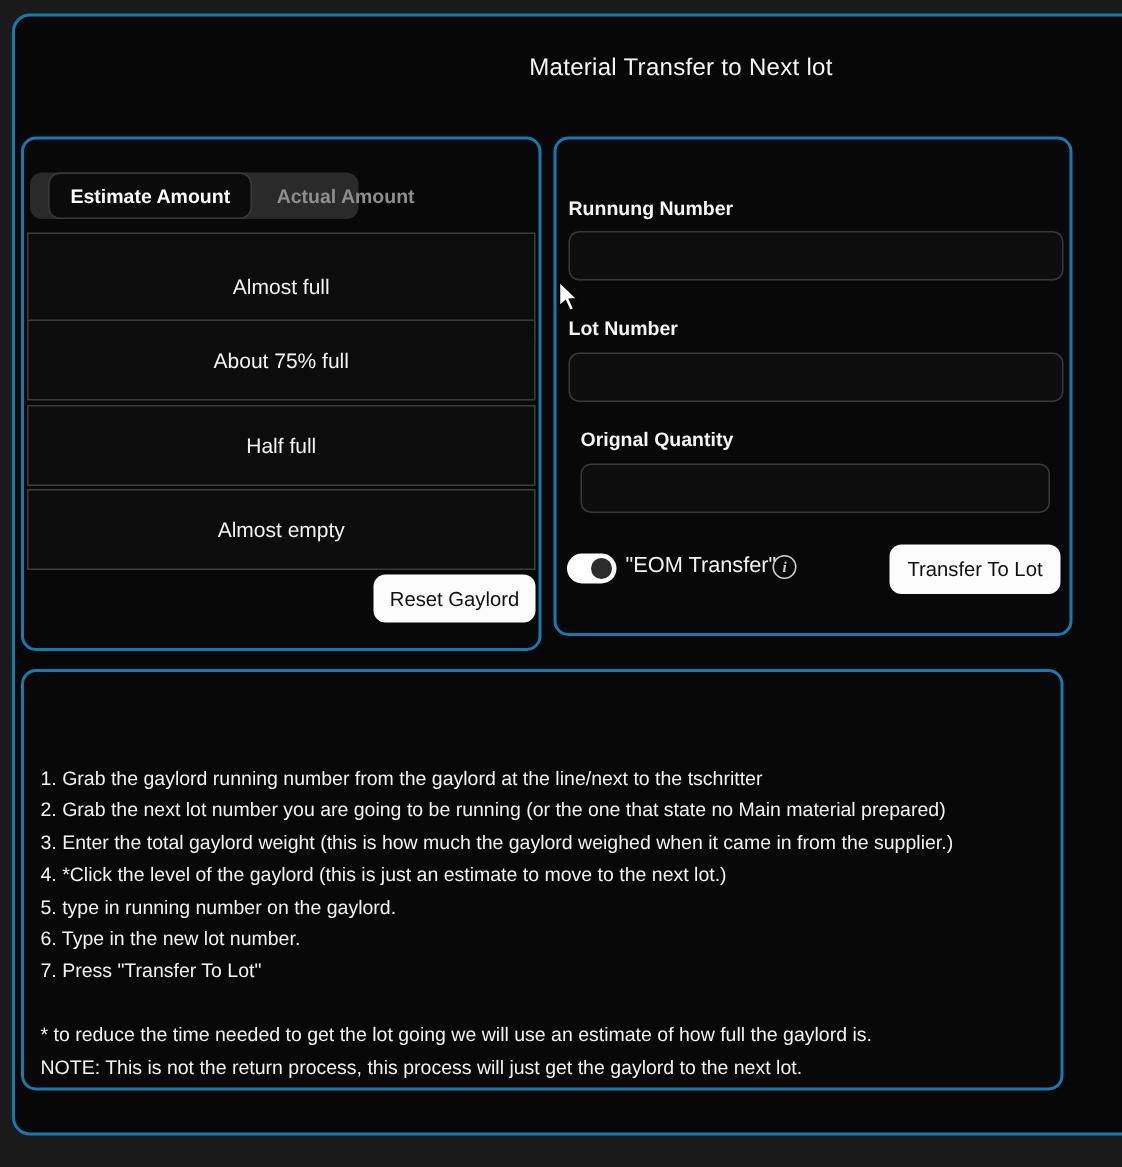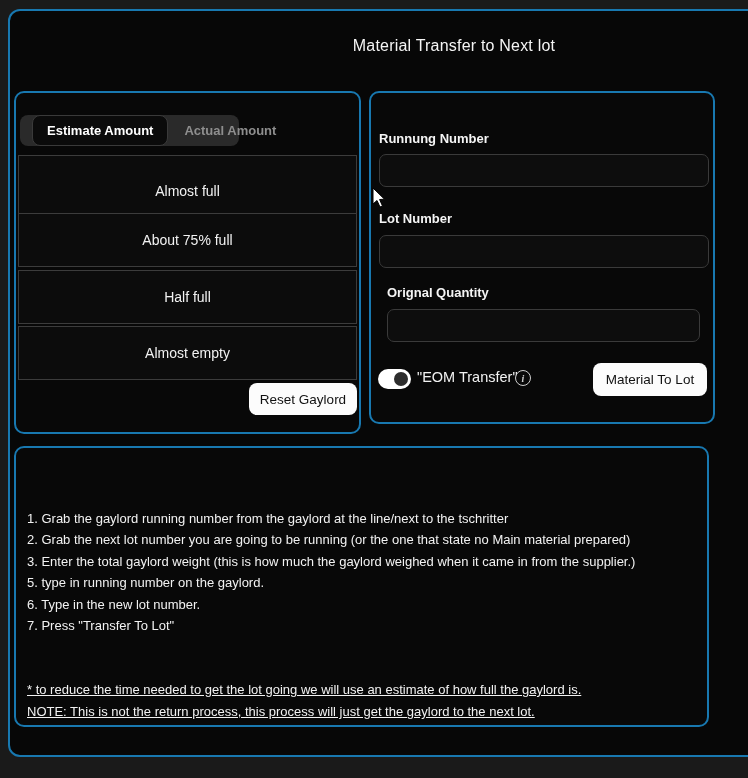--- a/index.html
+++ b/index.html
@@ -84,21 +84,21 @@
   }
   .transfer-button { position:absolute; left:222px; top:270px; width:114px; height:33px; }
 
   
   .instructions-heading {
     position:absolute; left:0; right:0; top:12px; text-align:center;
     font-size:14.5px; color:#f5f5f5;
   }
   .steps { position:absolute; left:11px; top:60px; right:8px; }
   .step { font-size:13px; line-height:21.4px; color:#f2f2f2; white-space:nowrap; }
-  .notes { position:absolute; left:11px; top:231px; right:8px;text-decoration:underline; }
+  .notes { position:absolute; left:11px; top:231px; right:8px; }
   .note { font-size:13px; line-height:22px; color:#f2f2f2; white-space:nowrap; }
 
   .mouse-cursor { position:absolute; left:372px; top:187px; width:15px; height:22px; z-index:50; }
 </style>
 </head>
 <body>
 
 <div class="outer-container">
 
   <div class="page-title">Material Transfer to Next lot</div>
@@ -126,28 +126,29 @@
 
     <div class="field-label" style="left:16px; top:192px;">Orignal Quantity</div>
     <input class="text-input" style="left: 16px; top: 216px; width: 313px;" value="">
 
     <div class="toggle">
       <div class="toggle-knob"></div>
     </div>
     <div class="toggle-label">"EOM Transfer"</div>
     <div class="info-icon">i</div>
 
-    <button class="white-button transfer-button">Material To Lot</button>
+    <button class="white-button transfer-button">Transfer To Lot</button>
   </div>
 
   <div class="panel instructions-panel">
     <div class="steps">
       <div class="step">1. Grab the gaylord running number from the gaylord at the line/next to the tschritter</div>
       <div class="step">2. Grab the next lot number you are going to be running (or the one that state no Main material prepared)</div>
       <div class="step">3. Enter the total gaylord weight (this is how much the gaylord weighed when it came in from the supplier.)</div>
+      <div class="step">4. *Click the level of the gaylord (this is just an estimate to move to the next lot.)</div>
       <div class="step">5. type in running number on the gaylord.</div>
       <div class="step">6. Type in the new lot number.</div>
       <div class="step">7. Press "Transfer To Lot"</div>
     </div>
     <div class="notes">
       <div class="note">* to reduce the time needed to get the lot going we will use an estimate of how full the gaylord is.</div>
       <div class="note">NOTE: This is not the return process, this process will just get the gaylord to the next lot.</div>
     </div>
   </div>
 

